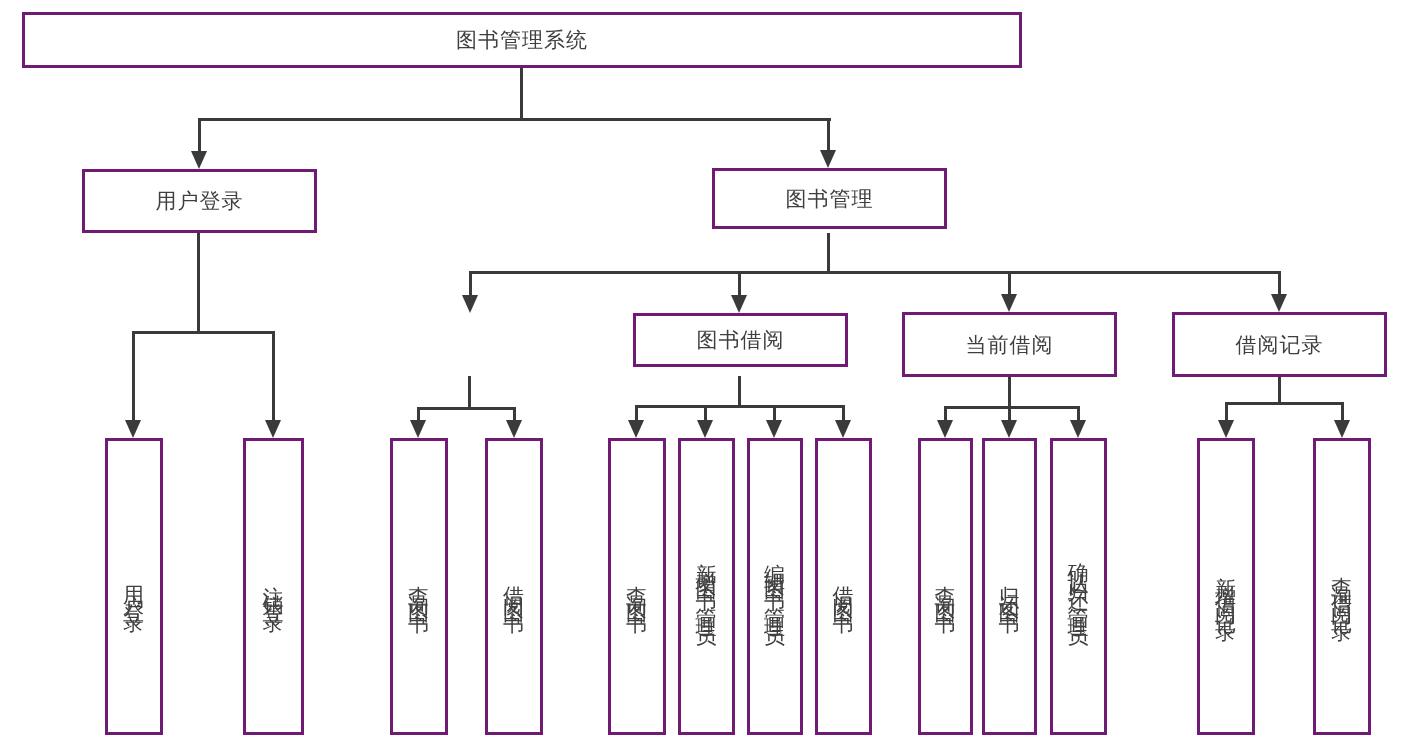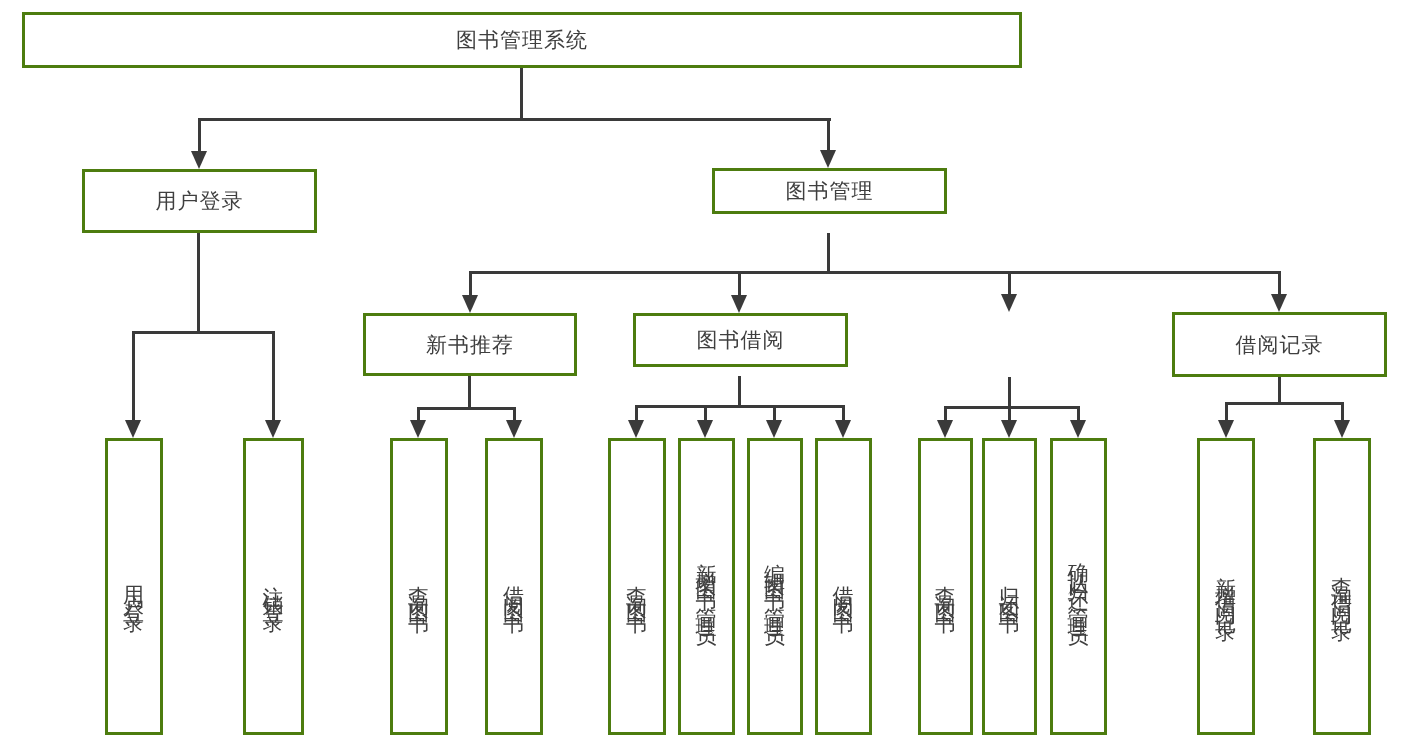--- a/index.html
+++ b/index.html
@@ -10,21 +10,21 @@
     overflow: hidden;
   }
   .stage {
     position: relative;
     width: 1405px; height: 747px;
     background: #ffffff;
   }
   .node {
     position: absolute;
     box-sizing: border-box;
-    border: 3px solid #4d7c0f;
+    border: 3px solid #701a75;
     background: #ffffff;
     display: flex;
     align-items: center;
     justify-content: center;
     color: #3f3f3f;
     z-index: 2;
   }
   .node.h span {
     font-size: 21px;
     letter-spacing: 1px;
@@ -125,29 +125,29 @@
   <div class="line" style="left:1341px;top:405px;width:3px;height:17px"></div>
   <div class="arrow" style="left:1334px;top:420px"></div>
 
   <div class="node h" style="left:22px;top:12px;width:1000px;height:56px">
     <span>图书管理系统</span>
   </div>
 
   <div class="node h" style="left:82px;top:169px;width:235px;height:64px">
     <span>用户登录</span>
   </div>
-  <div class="node h" style="left:712px;top:168px;width:235px;height:46px">
+  <div class="node h" style="left:712px;top:168px;width:235px;height:61px">
     <span>图书管理</span>
   </div>
 
-  <div class="node h" style="left:363px;top:313px;width:214px;height:63px">
-    <span>新书推荐</span>
-  </div>
   <div class="node h" style="left:633px;top:313px;width:215px;height:54px">
     <span>图书借阅</span>
+  </div>
+  <div class="node h" style="left:902px;top:312px;width:215px;height:65px">
+    <span>当前借阅</span>
   </div>
   <div class="node h" style="left:1172px;top:312px;width:215px;height:65px">
     <span>借阅记录</span>
   </div>
 
   <div class="node v" style="left:105px;top:438px;width:58px;height:297px">
     <span>用户登录</span>
   </div>
   <div class="node v" style="left:243px;top:438px;width:61px;height:297px">
     <span>注销登录</span>

